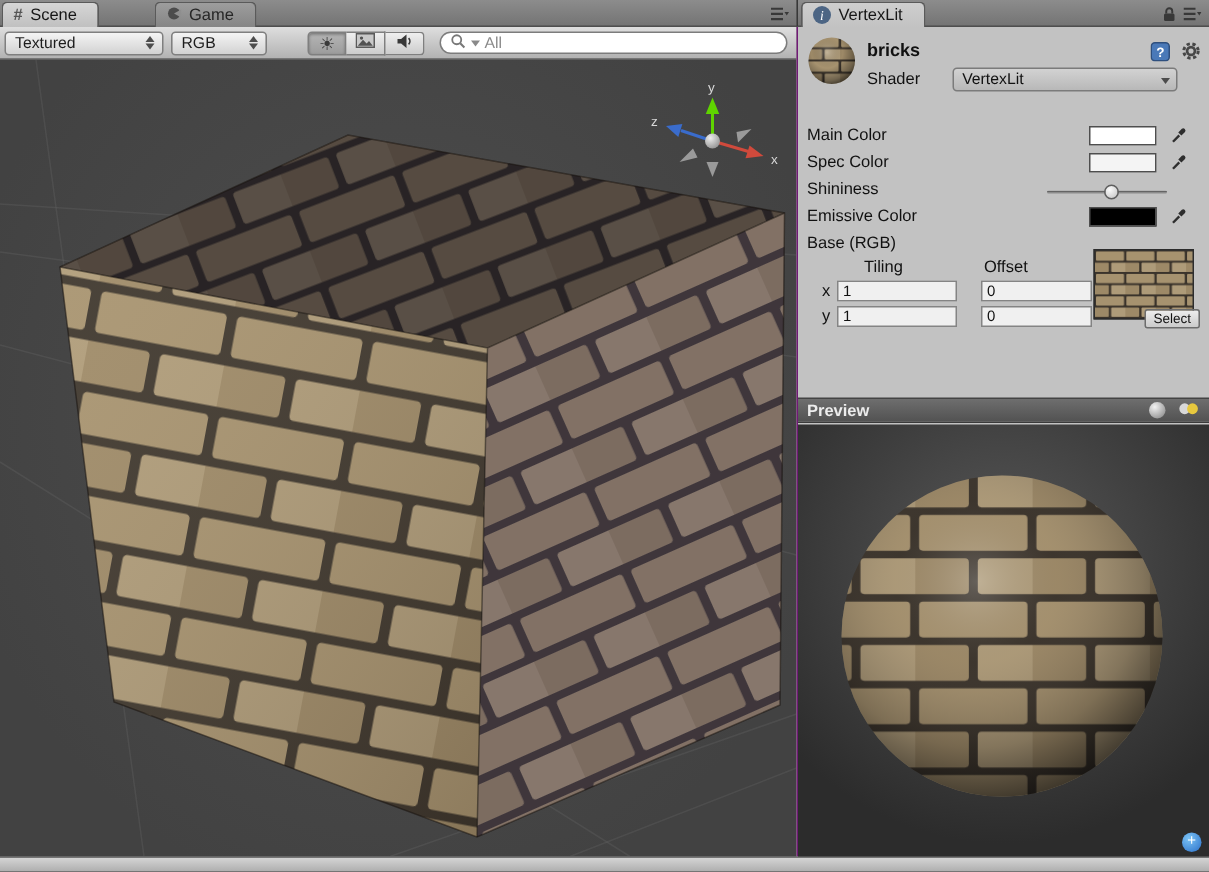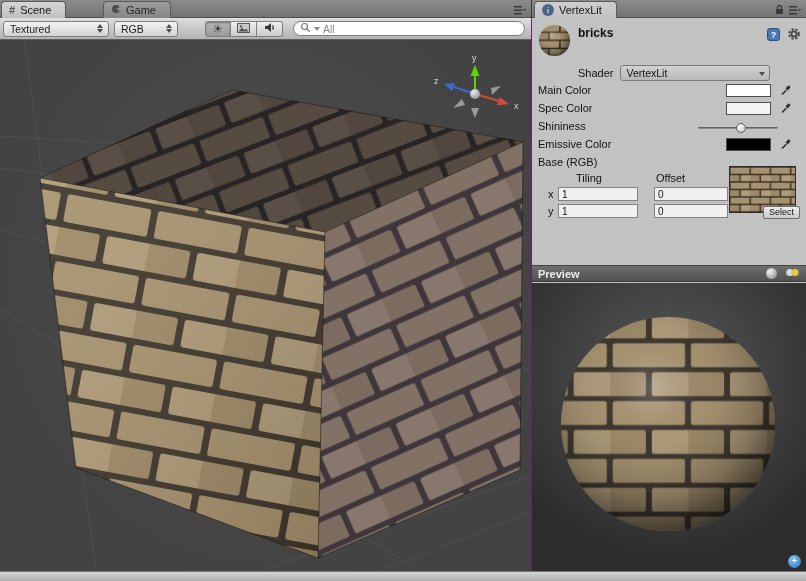--- a/index.html
+++ b/index.html
@@ -51,21 +51,21 @@
   
   .statusbar { position:absolute; left:0; top:571px; width:806px; height:10px;
     background:linear-gradient(#d4d4d4,#aeaeae); border-top:1px solid #757575; }
 
   
   .inspector { position:absolute; left:531px; top:18px; width:275px; height:553px;
     background:#c2c2c2; border-left:1px solid #701a75; color:#111; }
   .mat-header { position:relative; height:56px; }
   .mat-thumb { position:absolute; left:6px; top:6px; width:33px; height:33px; }
   .mat-name { position:absolute; left:46px; top:8px; font-weight:bold; font-size:12px; }
-  .shader-row { position:absolute; left:46px; top:27px; display:flex; align-items:center; gap:7px;margin-top:20px; }
+  .shader-row { position:absolute; left:46px; top:27px; display:flex; align-items:center; gap:22px; }
   .shader-popup { width:150px; height:16px; background:linear-gradient(#d2d2d2,#b8b8b8);
     border:1px solid #7b7b7b; border-radius:3px; font-size:10.5px; display:flex; align-items:center;
     padding:0 18px 0 5px; position:relative; cursor:pointer; }
   .shader-popup .tri-dn { position:absolute; right:4px; top:6px; }
   .header-icons { position:absolute; right:5px; top:9px; display:flex; gap:7px; align-items:center; }
 
   .props { padding-top:8px; }
   .prop-row { position:relative; height:18px;padding-left:24px; }
   .prop-label { position:absolute; left:6px; top:2px; }
   .swatch { position:absolute; left:194px; top:2px; width:45px; height:13px; border:1px solid #4e4e4e; cursor:pointer; }

